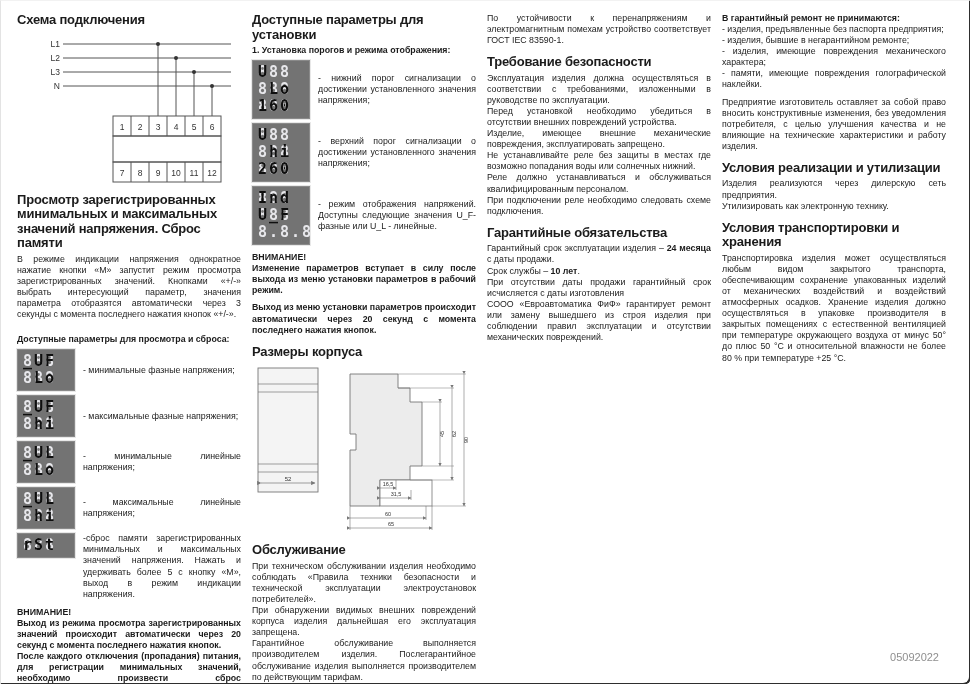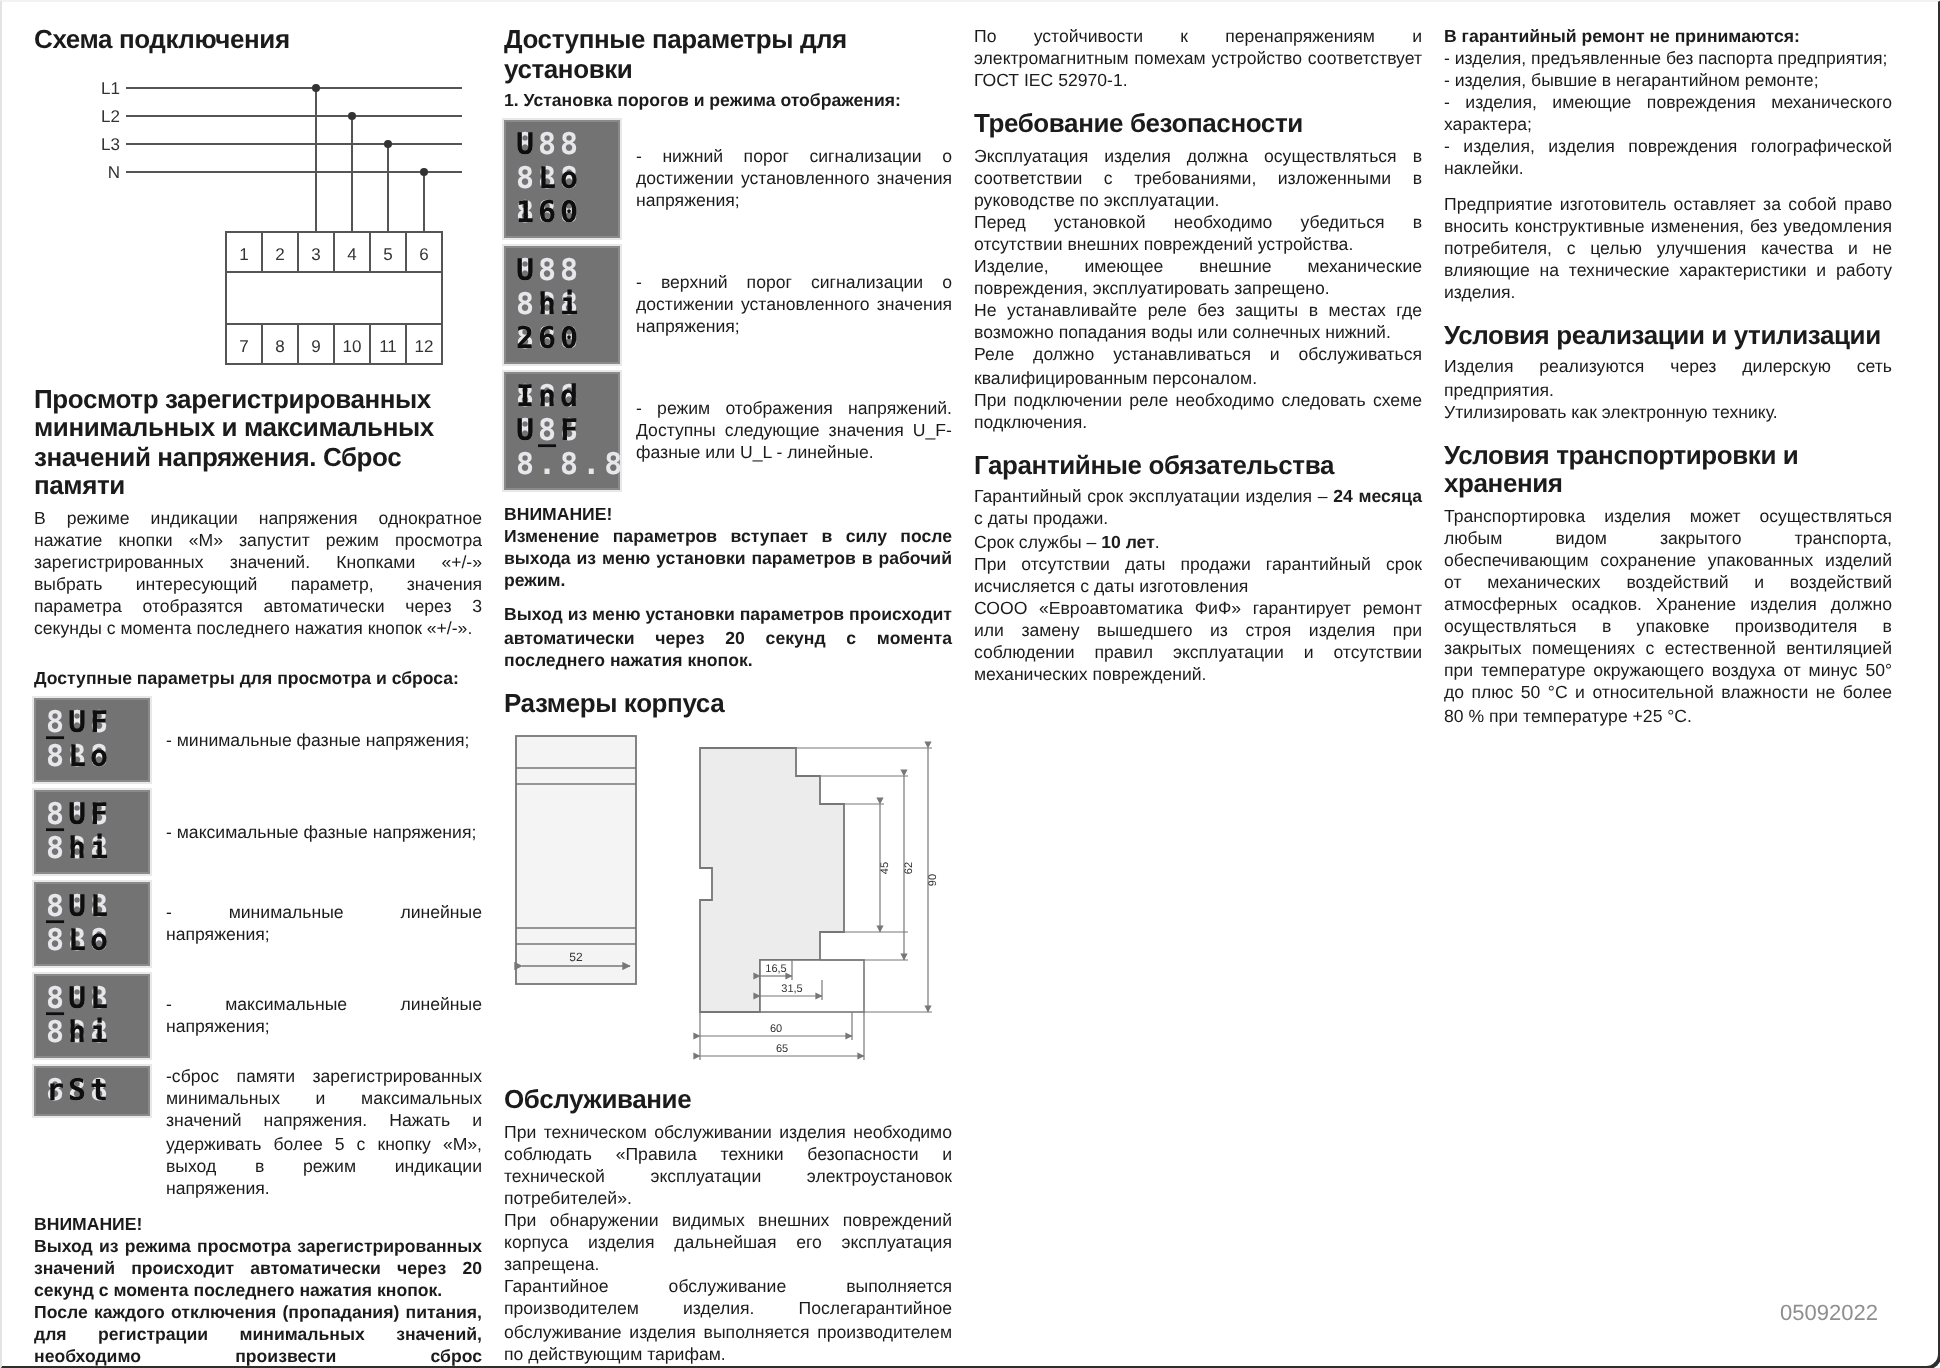--- a/index.html
+++ b/index.html
@@ -300,21 +300,21 @@
 
       <h2 class="sec">Обслуживание</h2>
       <p>При техническом обслуживании изделия необходимо соблюдать «Правила техники безопасности и технической эксплуатации электроустановок потребителей».</p>
       <p>При обнаружении видимых внешних повреждений корпуса изделия дальнейшая его эксплуатация запрещена.</p>
       <p>Гарантийное обслуживание выполняется производителем изделия. Послегарантийное обслуживание изделия выполняется производителем по действующим тарифам.</p>
       <p>Перед отправкой на ремонт, изделие должно быть упаковано в заводскую или другую упаковку, исключающую механические повреждения.</p>
 
     </div>
 
     <div class="col">
-      <p class="gap">По устойчивости к перенапряжениям и электромагнитным помехам устройство соответствует ГОСТ IEC 52970-1.</p>
+      <p class="gap">По устойчивости к перенапряжениям и электромагнитным помехам устройство соответствует ГОСТ IEC 83590-1.</p>
 
       <h2 class="sec">Требование безопасности</h2>
       <p>Эксплуатация изделия должна осуществляться в соответствии с требованиями, изложенными в руководстве по эксплуатации.</p>
       <p>Перед установкой необходимо убедиться в отсутствии внешних повреждений устройства.</p>
       <p>Изделие, имеющее внешние механические повреждения, эксплуатировать запрещено.</p>
       <p>Не устанавливайте реле без защиты в местах где возможно попадания воды или солнечных нижний.</p>
       <p>Реле должно устанавливаться и обслуживаться квалифицированным персоналом.</p>
       <p>При подключении реле необходимо следовать схеме подключения.</p>
 
       <h2 class="sec">Гарантийные обязательства</h2>
@@ -322,21 +322,21 @@
       <p><span>Срок службы – </span><span class="b">10 лет</span><span>.</span></p>
       <p>При отсутствии даты продажи гарантийный срок исчисляется с даты изготовления</p>
       <p>СООО «Евроавтоматика ФиФ» гарантирует ремонт или замену вышедшего из строя изделия при соблюдении правил эксплуатации и отсутствии механических повреждений.</p>
     </div>
 
     <div class="col">
       <div class="b">В гарантийный ремонт не принимаются:</div>
       <p>- изделия, предъявленные без паспорта предприятия;</p>
       <p>- изделия, бывшие в негарантийном ремонте;</p>
       <p>- изделия, имеющие повреждения механического характера;</p>
-      <p class="gap">- изделия, изделия повреждения голографической наклейки.</p>
+      <p class="gap">- памяти, имеющие повреждения голографической наклейки.</p>
       <p>Предприятие изготовитель оставляет за собой право вносить конструктивные изменения, без уведомления потребителя, с целью улучшения качества и не влияющие на технические характеристики и работу изделия.</p>
 
       <h2 class="sec">Условия реализации и утилизации</h2>
       <p>Изделия реализуются через дилерскую сеть предприятия.</p>
       <p>Утилизировать как электронную технику.</p>
 
       <h2 class="sec">Условия транспортировки и хранения</h2>
       <p>Транспортировка изделия может осуществляться любым видом закрытого транспорта, обеспечивающим сохранение упакованных изделий от механических воздействий и воздействий атмосферных осадков. Хранение изделия должно осуществляться в упаковке производителя в закрытых помещениях с естественной вентиляцией при температуре окружающего воздуха от минус 50° до плюс 50 °С и относительной влажности не более 80 % при температуре +25 °С.</p>
     </div>
 

